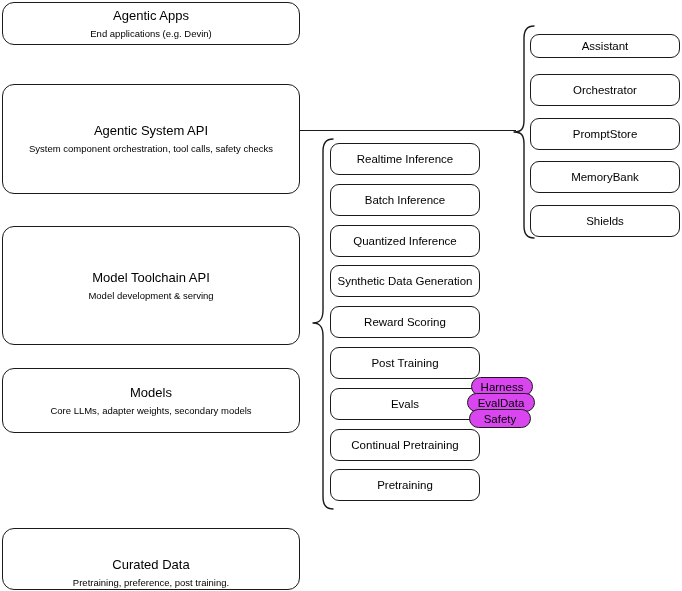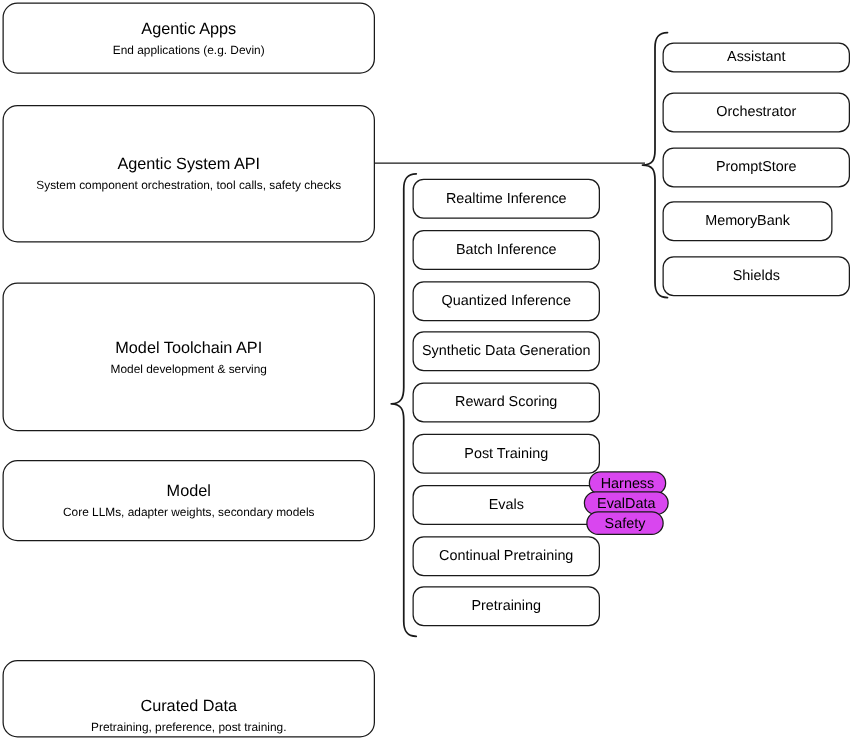--- a/index.html
+++ b/index.html
@@ -68,37 +68,37 @@
     position: absolute;
     background: #1a1a1a;
     height: 1.2px;
   }
 </style>
 </head>
 <body>
 
 <div id="canvas">
 
-  <div class="node layer" style="left:2px; top:2px; width:298px; height:57px;">
+  <div class="node layer" style="left:2px; top:2px; width:298px; height:43px;">
     <div class="title">Agentic Apps</div>
     <div class="subtitle">End applications (e.g. Devin)</div>
   </div>
 
   <div class="node layer" style="left:2px; top:84px; width:298px; height:110px;">
     <div class="title">Agentic System API</div>
     <div class="subtitle">System component orchestration, tool calls, safety checks</div>
   </div>
 
   <div class="node layer" style="left:2px; top:226px; width:298px; height:119px;">
     <div class="title">Model Toolchain API</div>
     <div class="subtitle">Model development &amp; serving</div>
   </div>
 
   <div class="node layer" style="left:2px; top:368px; width:298px; height:65px;">
-    <div class="title">Model</div>
+    <div class="title">Models</div>
     <div class="subtitle">Core LLMs, adapter weights, secondary models</div>
   </div>
 
 
   <div class="node layer" style="left:2px; top:528px; width:298px; height:62px;justify-content:flex-end;">
     <div class="title">Curated Data</div>
     <div class="subtitle">Pretraining, preference, post training.</div>
   </div>
 
   <div class="connector" style="left:300px; top:130px; width:216px;"></div>
@@ -155,20 +155,20 @@
 
   <div class="node chip" style="left:530px; top:34px; width:150px; height:24px;">
     <span>Assistant</span>
   </div>
   <div class="node chip" style="left:530px; top:74px; width:150px; height:32px;">
     <span>Orchestrator</span>
   </div>
   <div class="node chip" style="left:530px; top:118px; width:150px; height:32px;">
     <span>PromptStore</span>
   </div>
-  <div class="node chip" style="left:530px; top:161px; width:136px; height:32px;">
+  <div class="node chip" style="left:530px; top:161px; width:150px; height:32px;">
     <span>MemoryBank</span>
   </div>
   <div class="node chip" style="left:530px; top:205px; width:150px; height:32px;">
     <span>Shields</span>
   </div>
 
 </div>
 
 </body></html>

